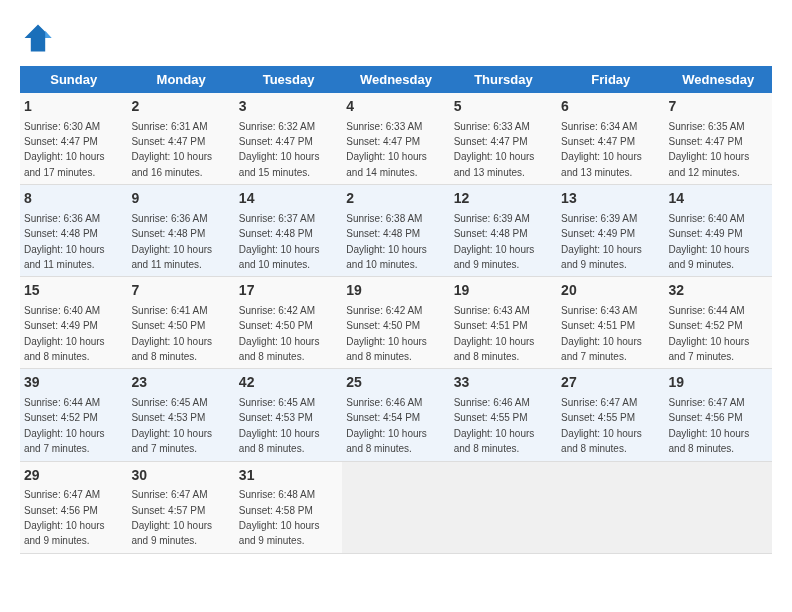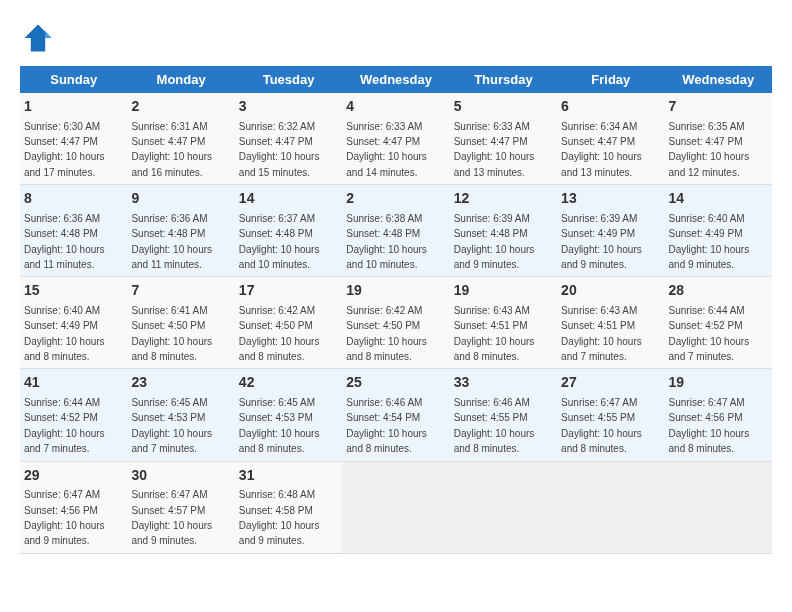--- a/index.html
+++ b/index.html
@@ -140,24 +140,24 @@
         <td><span class="day-num">13</span><span class="day-info">Sunrise: 6:39 AM<br>Sunset: 4:49 PM<br>Daylight: 10 hours and 9 minutes.</span></td>
         <td><span class="day-num">14</span><span class="day-info">Sunrise: 6:40 AM<br>Sunset: 4:49 PM<br>Daylight: 10 hours and 9 minutes.</span></td>
       </tr>
       <tr>
         <td><span class="day-num">15</span><span class="day-info">Sunrise: 6:40 AM<br>Sunset: 4:49 PM<br>Daylight: 10 hours and 8 minutes.</span></td>
         <td><span class="day-num">7</span><span class="day-info">Sunrise: 6:41 AM<br>Sunset: 4:50 PM<br>Daylight: 10 hours and 8 minutes.</span></td>
         <td><span class="day-num">17</span><span class="day-info">Sunrise: 6:42 AM<br>Sunset: 4:50 PM<br>Daylight: 10 hours and 8 minutes.</span></td>
         <td><span class="day-num">19</span><span class="day-info">Sunrise: 6:42 AM<br>Sunset: 4:50 PM<br>Daylight: 10 hours and 8 minutes.</span></td>
         <td><span class="day-num">19</span><span class="day-info">Sunrise: 6:43 AM<br>Sunset: 4:51 PM<br>Daylight: 10 hours and 8 minutes.</span></td>
         <td><span class="day-num">20</span><span class="day-info">Sunrise: 6:43 AM<br>Sunset: 4:51 PM<br>Daylight: 10 hours and 7 minutes.</span></td>
-        <td><span class="day-num">28</span><span class="day-info">Sunrise: 6:44 AM<br>Sunset: 4:52 PM<br>Daylight: 10 hours and 7 minutes.</span></td>
+        <td><span class="day-num">32</span><span class="day-info">Sunrise: 6:44 AM<br>Sunset: 4:52 PM<br>Daylight: 10 hours and 7 minutes.</span></td>
       </tr>
       <tr>
-        <td><span class="day-num">41</span><span class="day-info">Sunrise: 6:44 AM<br>Sunset: 4:52 PM<br>Daylight: 10 hours and 7 minutes.</span></td>
+        <td><span class="day-num">39</span><span class="day-info">Sunrise: 6:44 AM<br>Sunset: 4:52 PM<br>Daylight: 10 hours and 7 minutes.</span></td>
         <td><span class="day-num">23</span><span class="day-info">Sunrise: 6:45 AM<br>Sunset: 4:53 PM<br>Daylight: 10 hours and 7 minutes.</span></td>
         <td><span class="day-num">42</span><span class="day-info">Sunrise: 6:45 AM<br>Sunset: 4:53 PM<br>Daylight: 10 hours and 8 minutes.</span></td>
         <td><span class="day-num">25</span><span class="day-info">Sunrise: 6:46 AM<br>Sunset: 4:54 PM<br>Daylight: 10 hours and 8 minutes.</span></td>
         <td><span class="day-num">33</span><span class="day-info">Sunrise: 6:46 AM<br>Sunset: 4:55 PM<br>Daylight: 10 hours and 8 minutes.</span></td>
         <td><span class="day-num">27</span><span class="day-info">Sunrise: 6:47 AM<br>Sunset: 4:55 PM<br>Daylight: 10 hours and 8 minutes.</span></td>
         <td><span class="day-num">19</span><span class="day-info">Sunrise: 6:47 AM<br>Sunset: 4:56 PM<br>Daylight: 10 hours and 8 minutes.</span></td>
       </tr>
       <tr>
         <td><span class="day-num">29</span><span class="day-info">Sunrise: 6:47 AM<br>Sunset: 4:56 PM<br>Daylight: 10 hours and 9 minutes.</span></td>
         <td><span class="day-num">30</span><span class="day-info">Sunrise: 6:47 AM<br>Sunset: 4:57 PM<br>Daylight: 10 hours and 9 minutes.</span></td>

